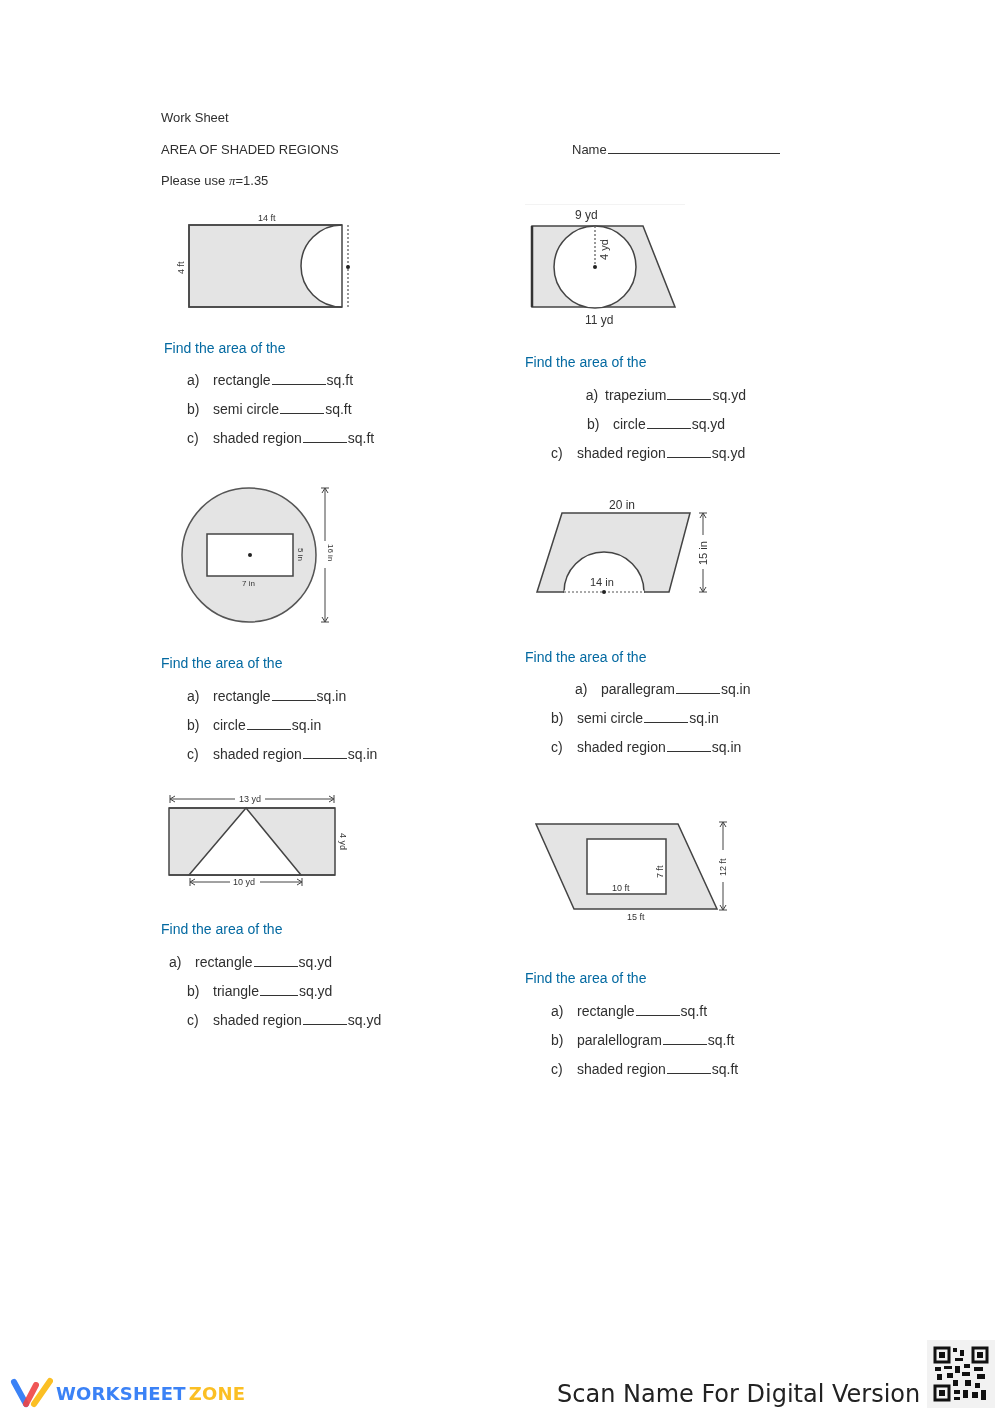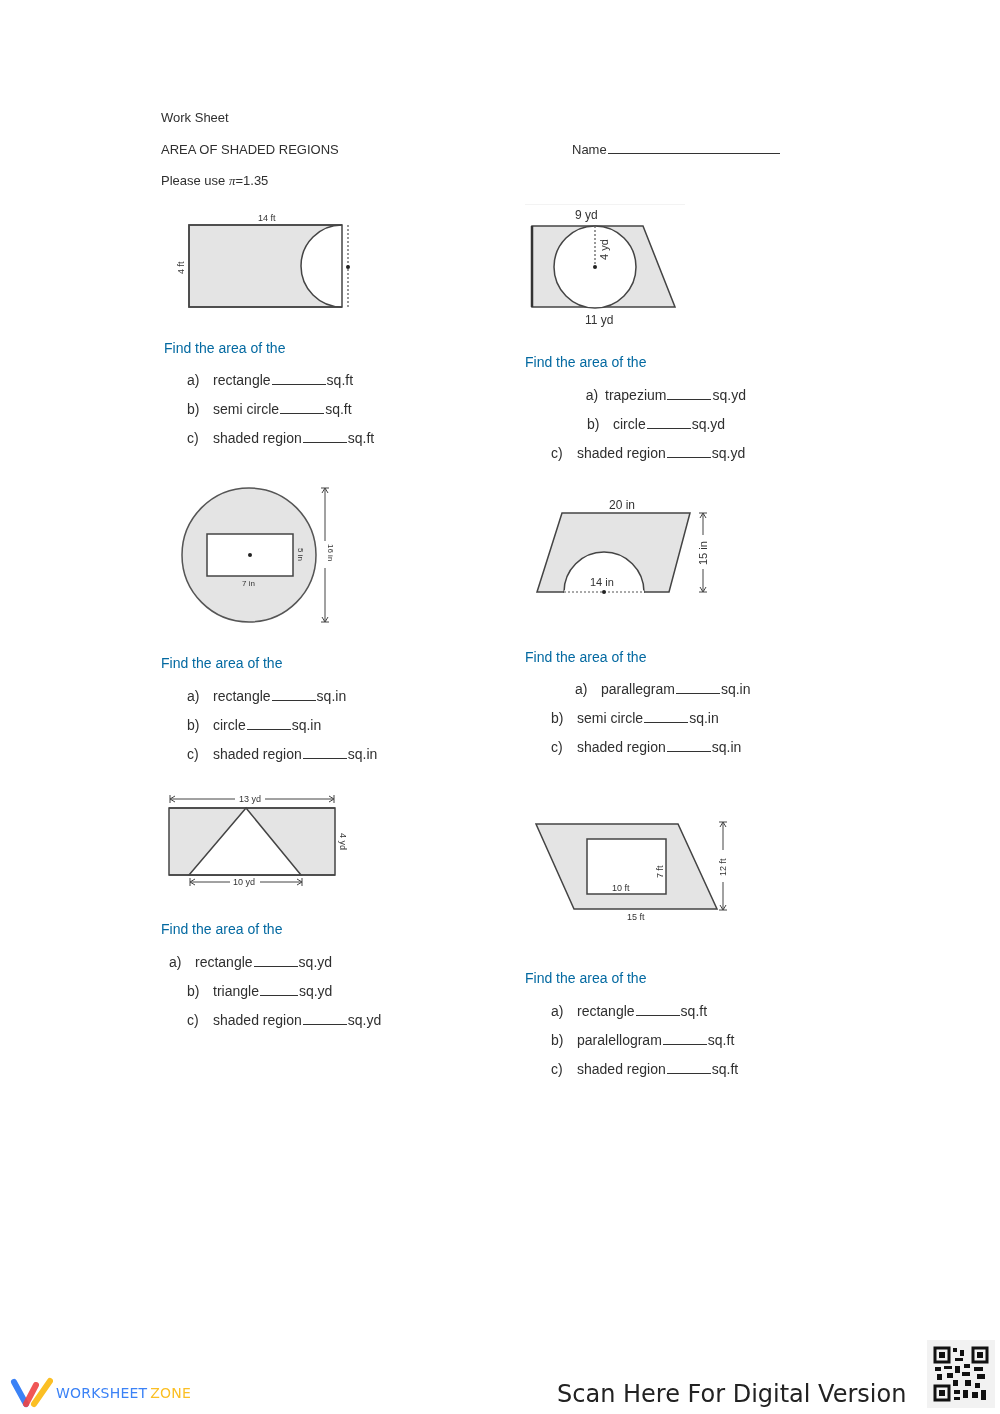--- a/index.html
+++ b/index.html
@@ -5,21 +5,21 @@
   html, body { margin:0; padding:0; background:#ffffff; }
   body { width:1000px; height:1414px; position:relative; overflow:hidden;
          font-family:"Liberation Sans", "DejaVu Sans", sans-serif; color:#2a2a2a; }
   .abs { position:absolute; }
   .hdr { font-size:13px; color:#2f2f2f; white-space:nowrap; }
   .find { font-size:14px; color:#0369a1; white-space:nowrap; }
   .q { font-size:14px; color:#2f2f2f; white-space:nowrap; }
   .q .lbl { display:inline-block; width:26px; }
   .blank { display:inline-block; border-bottom:1px solid #333; height:1px; vertical-align:baseline; margin:0 1px; }
   svg text { font-family:"Liberation Sans", "DejaVu Sans", sans-serif; fill:#333; }
-  .footer-logo { font-family:"DejaVu Sans", sans-serif; font-weight:normal; font-size:14px; letter-spacing:0.2px; }
+  .footer-logo { font-family:"DejaVu Sans", sans-serif; font-weight:bold; font-size:18px; letter-spacing:0.2px; }
   .scan { font-family:"DejaVu Sans", sans-serif; font-size:24px; color:#222; white-space:nowrap; }
 </style>
 </head>
 <body>
 
 <div class="abs hdr" style="left:161px;top:110px;">Work Sheet</div>
 <div class="abs hdr" style="left:161px;top:142px;">AREA OF SHADED REGIONS</div>
 <div class="abs hdr" style="left:161px;top:173px;">
   <span>Please use </span><i style="font-family:'Liberation Serif',serif;">π</i><span>=1.35</span>
 </div>
@@ -151,21 +151,21 @@
 
 <div class="abs" style="left:9px;top:1376px;display:flex;align-items:center;">
   <svg width="44" height="34">
     <line x1="5" y1="6" x2="17" y2="28" stroke="#3b82f6" stroke-width="6" stroke-linecap="round"></line>
     <line x1="17" y1="28" x2="27" y2="9" stroke="#ef4444" stroke-width="6" stroke-linecap="round" opacity="0.9"></line>
     <line x1="25" y1="28" x2="41" y2="5" stroke="#fbbf24" stroke-width="6" stroke-linecap="round"></line>
   </svg>
   <span class="footer-logo" style="color:#3b82f6;margin-left:3px;">WORKSHEET</span>
   <span class="footer-logo" style="color:#fbbf24;margin-left:3px;">ZONE</span>
 </div>
-<div class="abs scan" style="left:557px;top:1380px;">Scan Here For Digital Version</div>
+<div class="abs scan" style="left:557px;top:1380px;">Scan Name For Digital Version</div>
 <div class="abs" style="left:927px;top:1340px;width:68px;height:68px;background:#f2f2f2;">
   <svg width="68" height="68">
     <rect x="8" y="8" width="14" height="14" fill="none" stroke="#111" stroke-width="3"></rect>
     <rect x="12" y="12" width="6" height="6" fill="#111"></rect>
     <rect x="46" y="8" width="14" height="14" fill="none" stroke="#111" stroke-width="3"></rect>
     <rect x="50" y="12" width="6" height="6" fill="#111"></rect>
     <rect x="8" y="46" width="14" height="14" fill="none" stroke="#111" stroke-width="3"></rect>
     <rect x="12" y="50" width="6" height="6" fill="#111"></rect>
     <rect x="26" y="8" width="4" height="4" fill="#111"></rect>
       <rect x="33" y="10" width="4" height="6" fill="#111"></rect>

